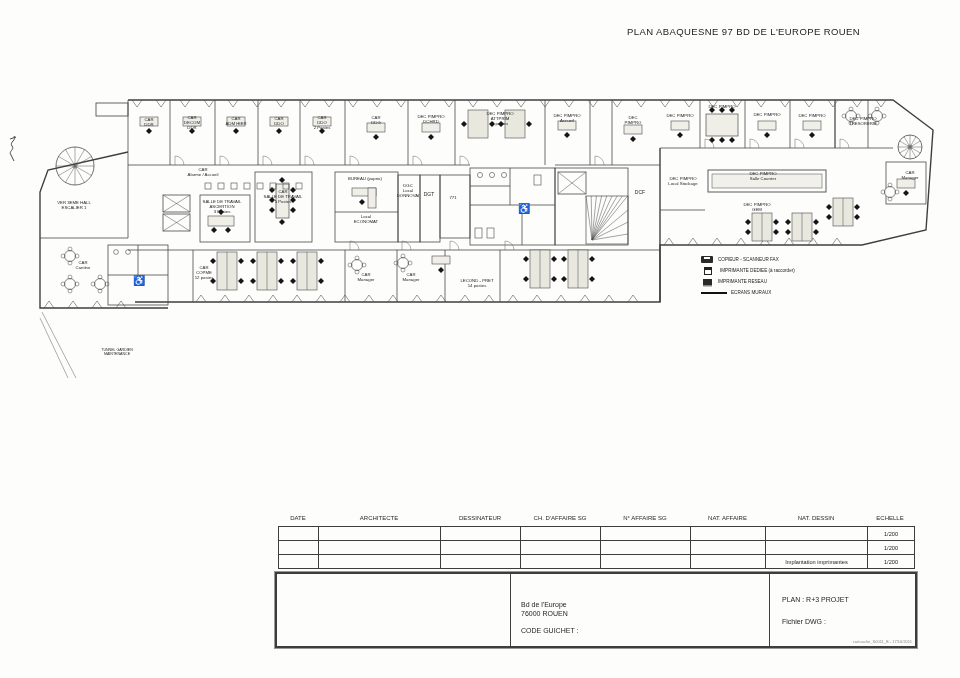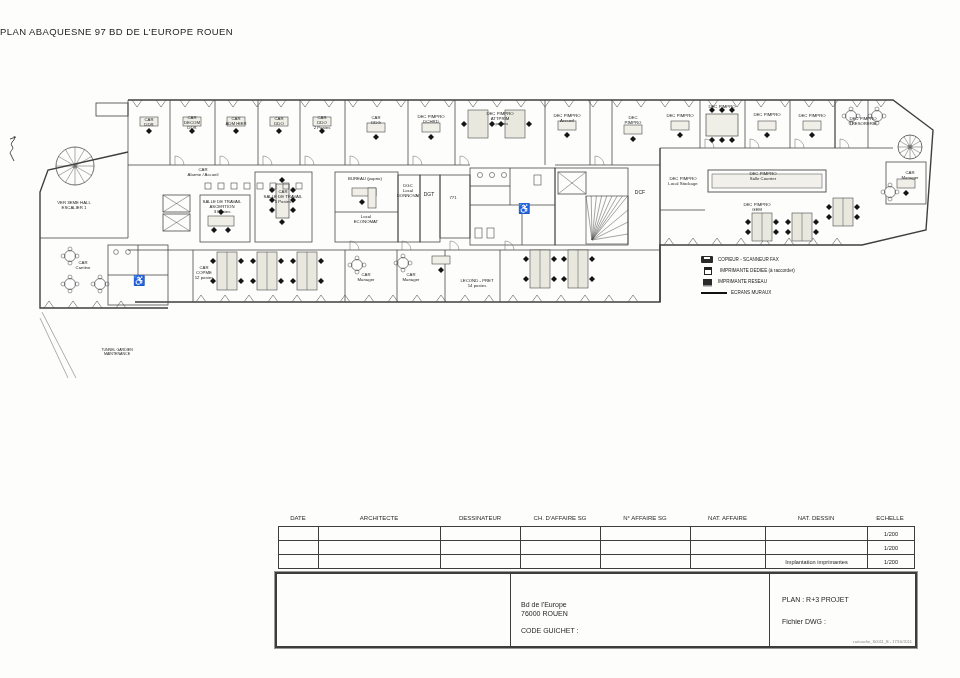--- a/index.html
+++ b/index.html
@@ -1,18 +1,18 @@
 <!DOCTYPE html>
 <html><head>
 <meta charset="utf-8">
 <style>
   html,body{margin:0;padding:0;background:#ffffff;}
   .sheet{position:relative;width:960px;height:678px;background:#fdfdfc;overflow:hidden;
          font-family:"Liberation Sans", sans-serif;color:#222;}
-  .sheet-title{position:absolute;left:0;top:26px;width:860px;text-align:left;
+  .sheet-title{position:absolute;left:0;top:26px;width:860px;text-align:right;
                font-size:9.5px;letter-spacing:.4px;color:#1c1c1c;}
   svg{position:absolute;left:0;top:0;}
   
   .legend{position:absolute;left:701px;top:254px;font-size:4.6px;color:#222;}
   .legend-row{display:flex;align-items:center;height:11px;}
   .ic{display:inline-block;margin-right:5px;}
   .ic-copier{width:12px;height:7px;background:#2a2a2a;border-radius:1px;position:relative;}
   .ic-copier::after{content:"";position:absolute;left:3px;top:1px;width:6px;height:2px;background:#fff;}
   .ic-printer-d{width:6px;height:6px;background:#fff;border:1px solid #222;margin-left:3px;margin-right:8px;
                 box-shadow:inset 0 2px 0 #222;}

